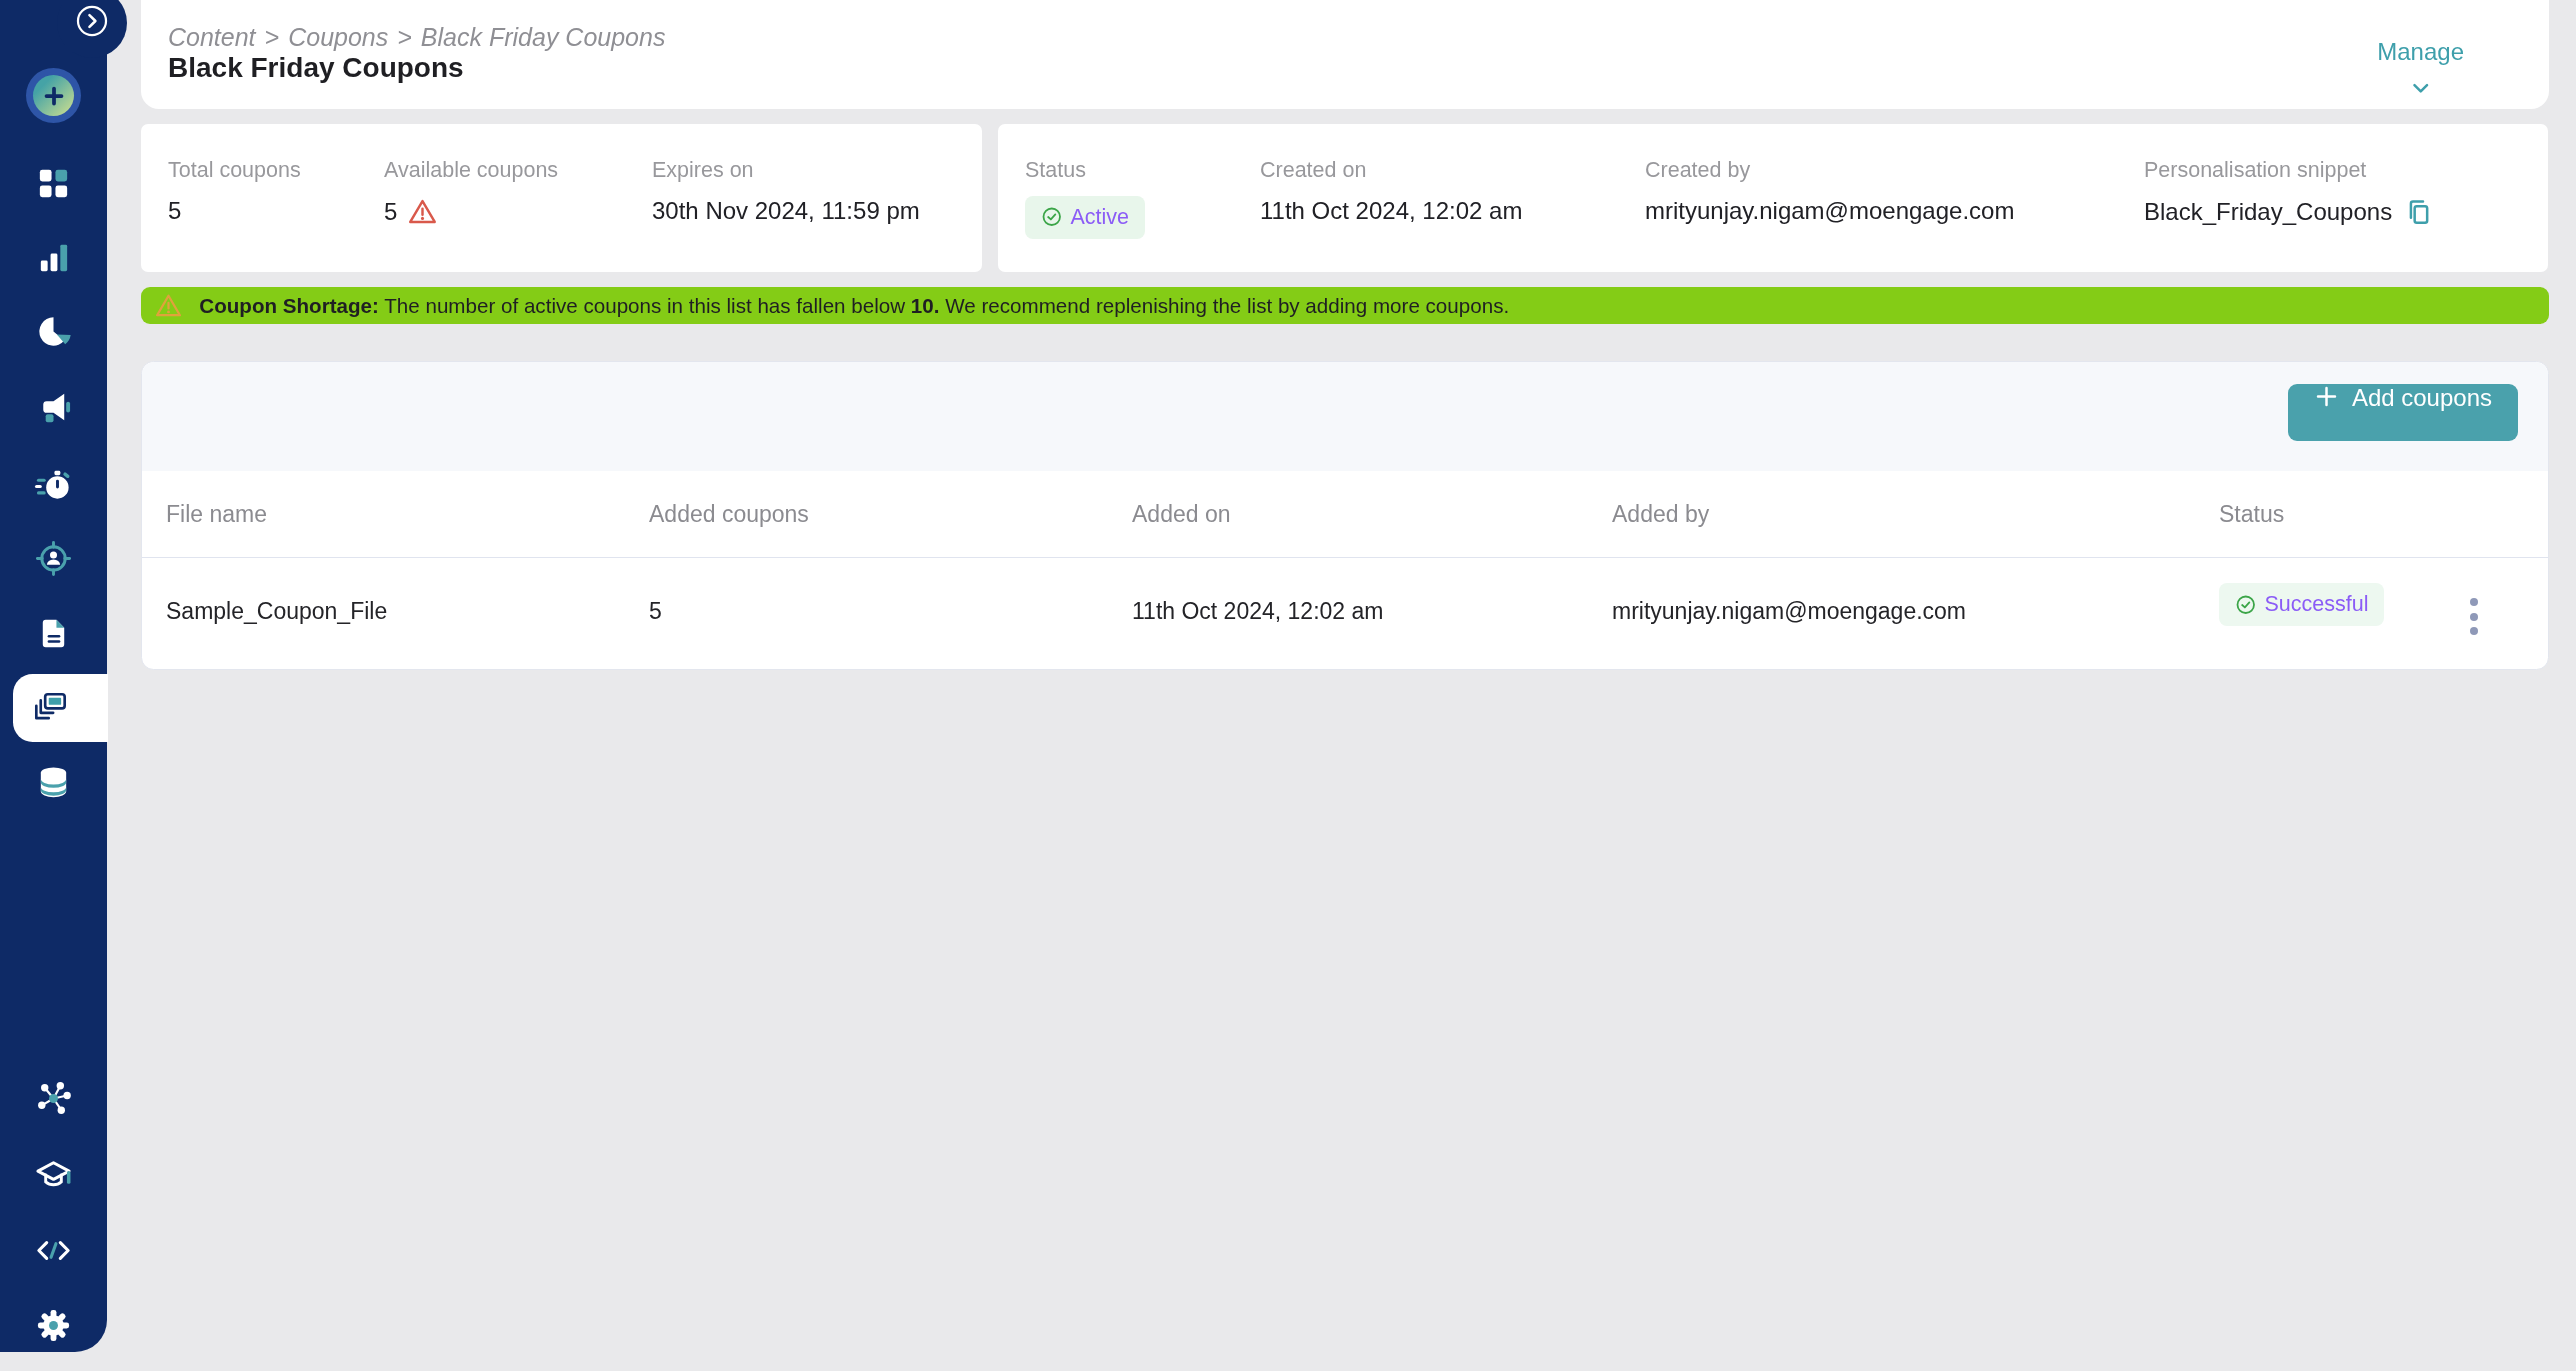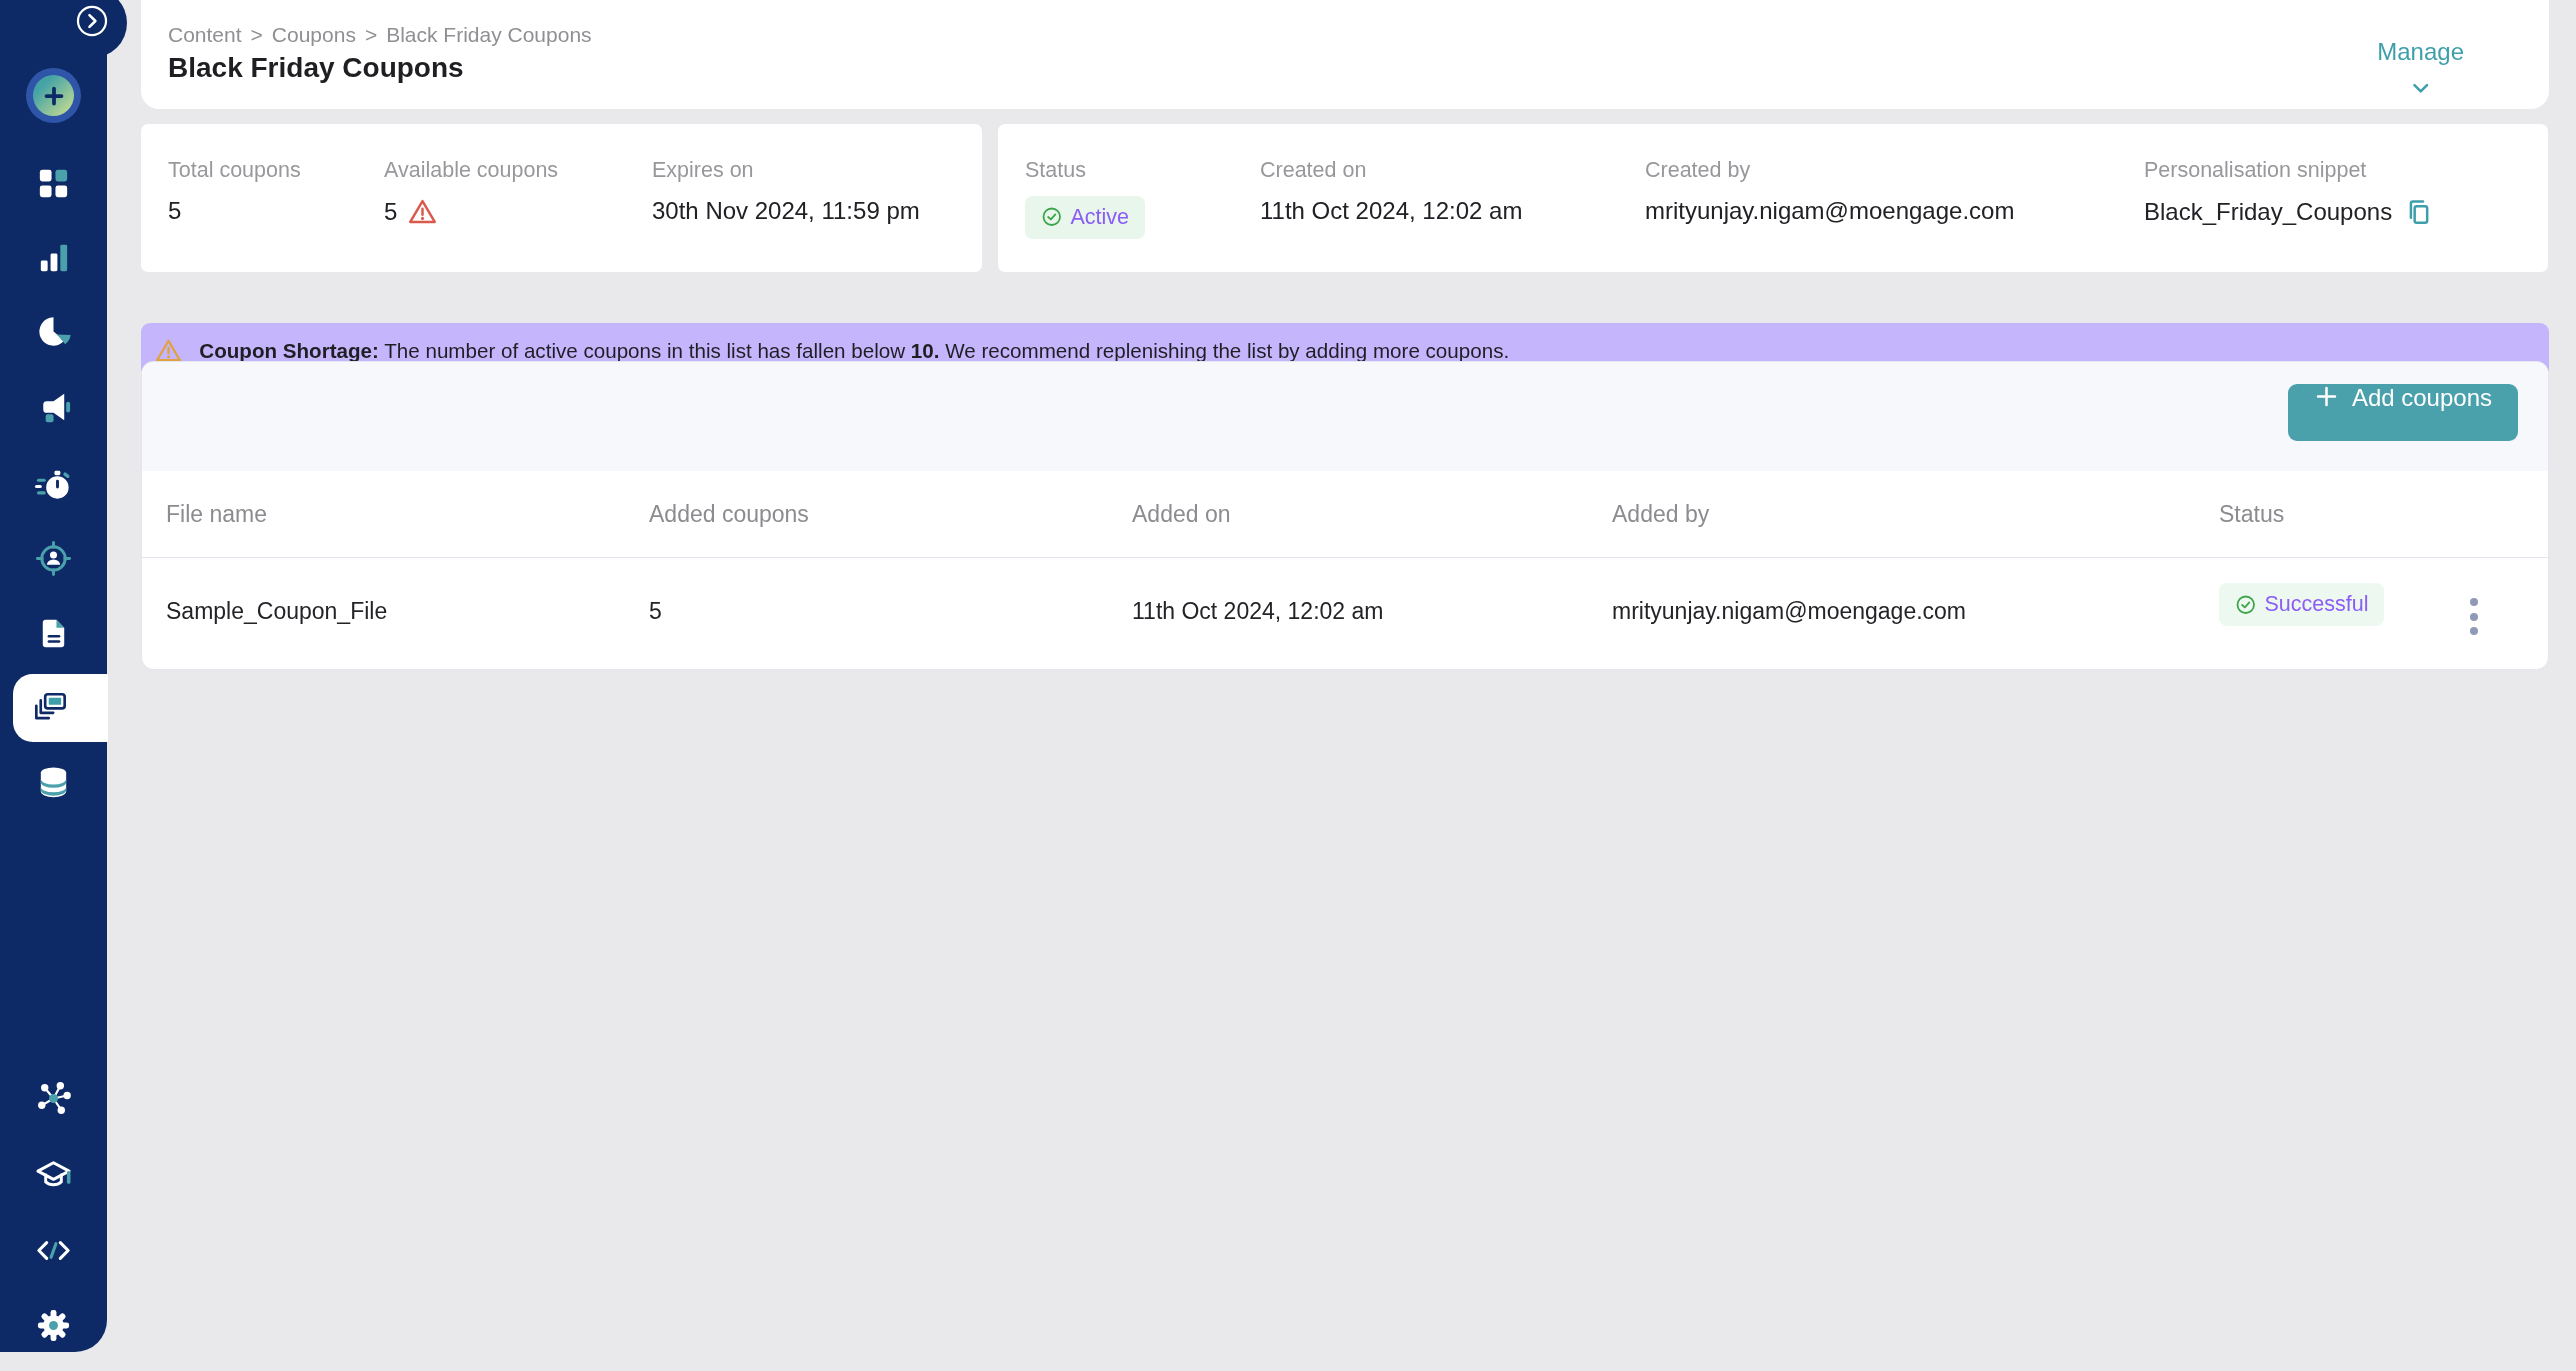--- a/index.html
+++ b/index.html
@@ -20,41 +20,41 @@
                   display:flex; align-items:center; justify-content:center; }
   .nav-item { position:absolute; left:34px; width:39px; height:39px; cursor:pointer; }
   .nav-item svg { width:100%; height:100%; display:block; }
   .active-tab { position:absolute; left:12.5px; top:674px; width:95px; height:68px;
                 background:#FFFFFF; border-radius:19.7px 0 0 19.7px; cursor:pointer; }
   .active-tab svg { position:absolute; left:18px; top:14.3px; width:39px; height:39px; }
 
   
   #header-card { position:absolute; left:141px; top:0; width:2408px; height:109px;
                  background:#fff; border-radius:0 0 18px 18px; }
-  .breadcrumb { position:absolute; left:27px; top:23px; font-size:21px; color:#8F8F94; }
+  .breadcrumb { position:absolute; left:27px; top:23px; font-size:25px; color:#8F8F94;font-style:italic; }
   .breadcrumb .sep { margin:0 9px; }
   .breadcrumb .crumb-link { cursor:pointer; }
   .page-title { position:absolute; left:27px; top:52px; font-size:28px; font-weight:700; color:#1F1F23; }
   .manage { position:absolute; right:85px; top:38px; display:flex; align-items:center; gap:10.7px;
             color:#3E9FAB; font-size:24px; font-weight:500; cursor:pointer;flex-direction:column; }
 
   
   .sum-card { position:absolute; top:124px; height:148px; background:#fff; border-radius:7px; }
   #card-coupons { left:141px; width:841px; }
   #card-details { left:998px; width:1550px; }
   .field { position:absolute; top:34px; }
   .f-label { font-size:21.5px; color:#98989C; }
   .f-value { margin-top:14.3px; font-size:24px; color:#212126; display:flex; align-items:center; gap:10.7px; }
   .badge { display:inline-flex; align-items:center; gap:8px; background:#E8F6EB; color:#8b5cf6;
            font-size:21.5px; border-radius:8px; padding:9px 16px; }
   .badge svg { width:21.5px; height:21.5px; }
 
   
-  #banner { position:absolute; left:141px; top:287px; width:2408px; height:55px;
-            background:#c4b5fd; border-radius:9px; display:flex; align-items:center; padding-left:14.3px;margin-top:36px; }
+  #banner { position:absolute; left:141px; top:287px; width:2408px; height:37px;
+            background:#84cc16; border-radius:9px; display:flex; align-items:center; padding-left:14.3px; }
   #banner svg { width:27px; height:27px; flex:none; }
   .banner-text { margin-left:17px; font-size:20.6px; color:#1F1F23; }
   .banner-text b { font-weight:700; }
 
   
   #table-card { position:absolute; left:141px; top:361px; width:2408px; height:309px;
                 background:#fff; border:0.9px solid #E3E6EE; border-radius:12.5px; }
   .search-strip { position:absolute; left:0; top:0; width:100%; height:109px;
                   background:#F6F8FB; border-radius:12.5px 12.5px 0 0; }
   .search-box { position:absolute; left:27px; top:21.5px; width:462px; height:57px; background:#fff;

